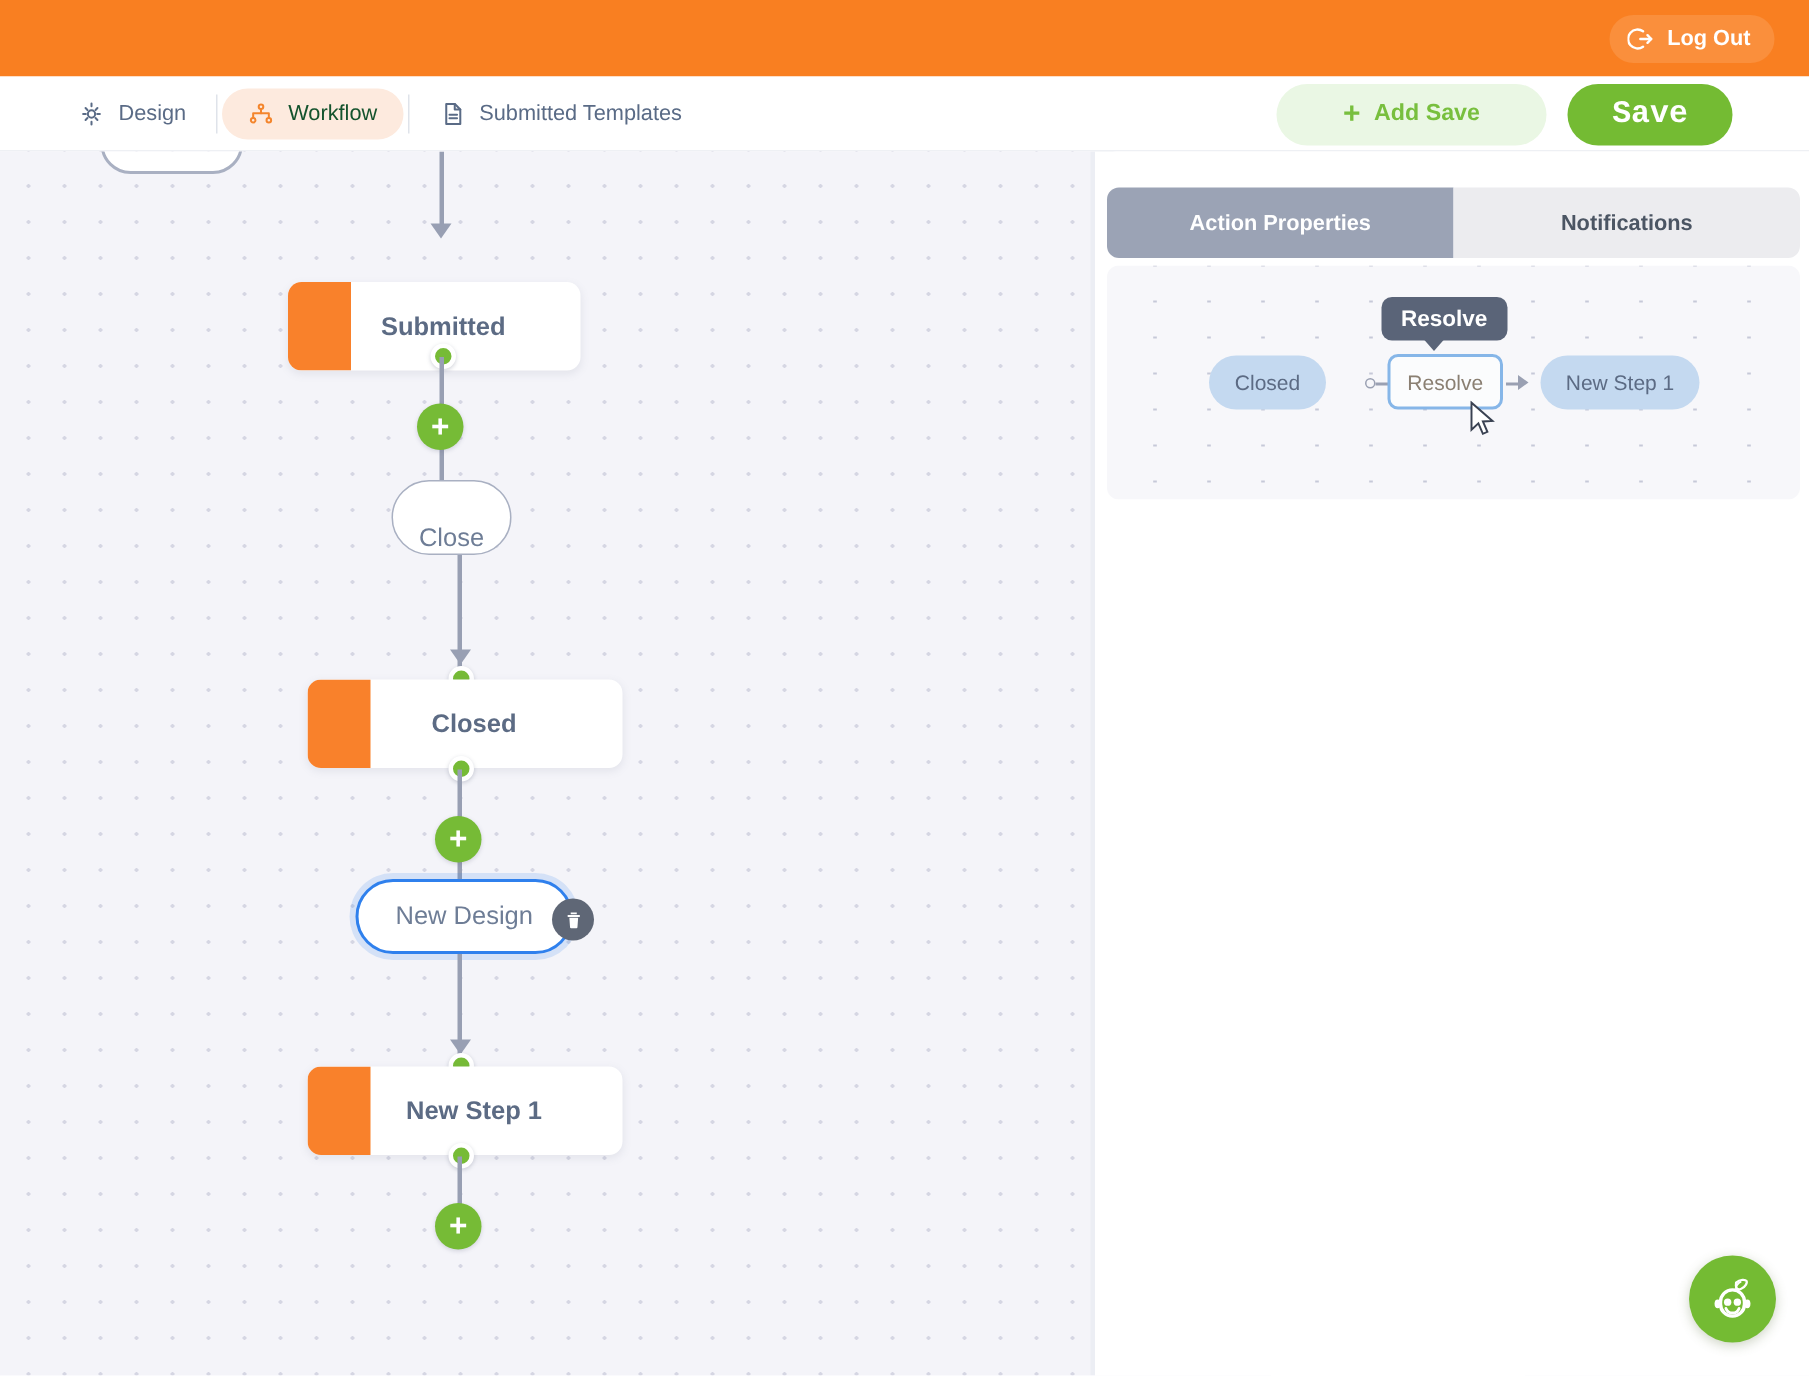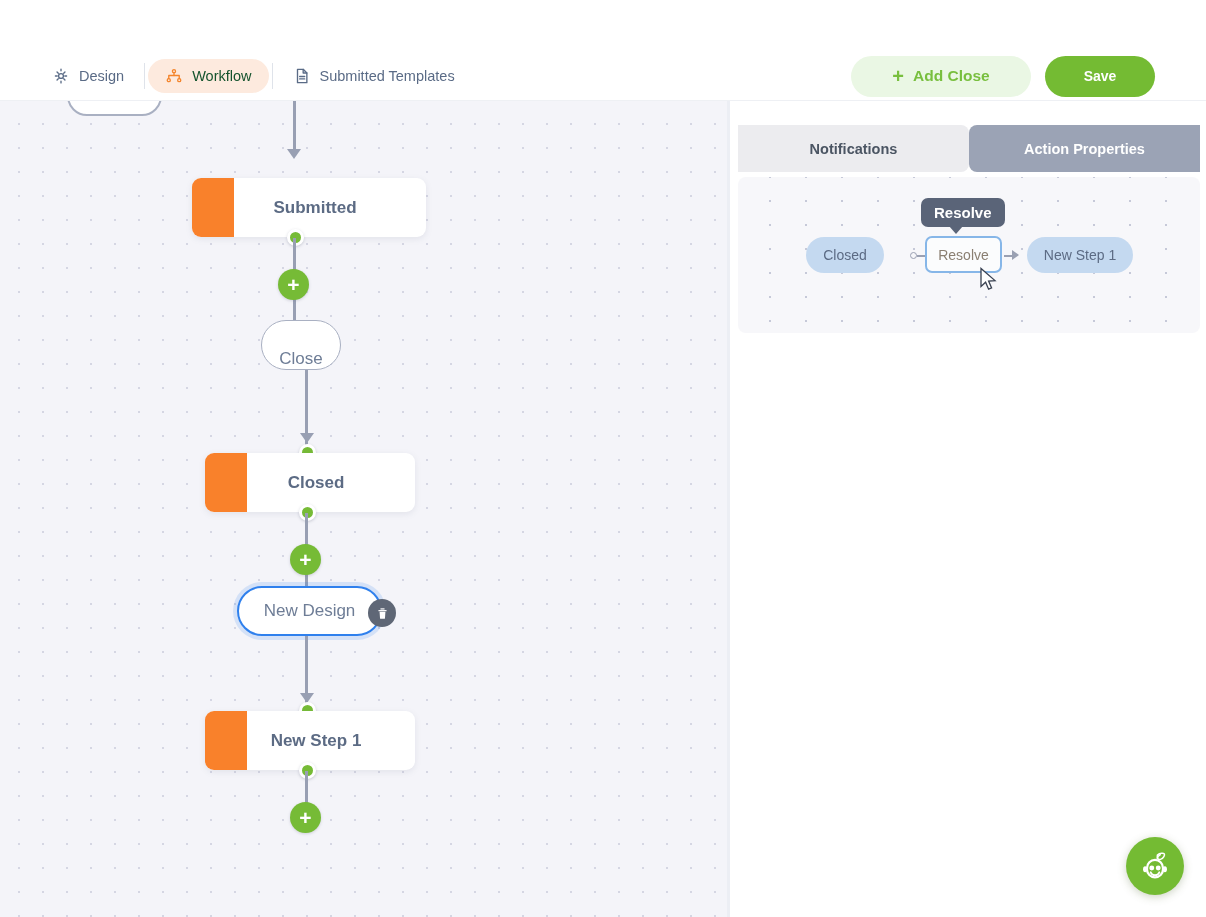--- a/index.html
+++ b/index.html
@@ -48,22 +48,22 @@
     display:flex; align-items:center; justify-content:center; gap:9px;
     width:180px; height:41px; border-radius:21px;
     background:#eaf7e4; border:none; color:#78bf3e;
     font-size:15.5px; font-weight:bold; cursor:pointer;
     font-family:"Liberation Sans", sans-serif;
   }
   .btn-save {
     display:flex; align-items:center; justify-content:center;
     width:110px; height:41px; border-radius:21px;
     background:#74bb33; border:none; color:#ffffff;
-    font-size:14px; font-weight:bold; cursor:pointer;
-    font-family:Liberation Sans, sans-serif;
+    font-size:21px; font-weight:bold; cursor:pointer;
+    font-family:Liberation Mono, monospace;
   }
   .plus-glyph { font-size:20px; line-height:1; font-weight:bold; }
 
   
   .canvas {
     position:absolute; left:0; top:101px; width:730px; height:816px;
     background-color:#f4f4f9;
     background-image: radial-gradient(#d5d6e3 1.1px, transparent 1.2px);
     background-size: 24px 24px;
     background-position: 7px 11px;
@@ -191,20 +191,32 @@
     background:#74bb33; display:flex; align-items:center; justify-content:center;
     cursor:pointer; box-shadow:0 2px 8px rgba(90,110,60,.3);
   }
   .chatbot svg { width:38px; height:38px; display:block; }
 </style>
 </head>
 <body>
 
 <div id="app">
 
+  <div class="topbar">
+    <button class="logout-btn">
+      <span class="logout-icon">
+        <svg viewBox="0 0 20 20" fill="none" stroke="#ffffff" stroke-width="1.8" stroke-linecap="round" stroke-linejoin="round">
+          <path d="M11.5 4.3A7 7 0 1 0 11.5 15.7"></path>
+          <path d="M9.5 10h8"></path>
+          <path d="M14.8 7.2 17.6 10l-2.8 2.8"></path>
+        </svg>
+      </span>
+      <span>Log Out</span>
+    </button>
+  </div>
 
   <div class="navbar">
     <div class="nav-left">
 
       <div class="nav-item">
         <span class="nav-icon">
           <svg viewBox="0 0 20 20" fill="none" stroke="#5a6b86" stroke-width="1.5" stroke-linecap="round" stroke-linejoin="round">
             <circle cx="10" cy="10" r="2.7"></circle>
             <path d="M10 2.3v2M10 15.7v2M3.8 10h2M14.2 10h2M5.6 5.6l1.4 1.4M13 13l1.4 1.4M14.4 5.6 13 7M7 13l-1.4 1.4"></path>
           </svg>
@@ -237,36 +249,36 @@
             <path d="M7.4 10.6h5.6M7.4 13.2h5.6"></path>
           </svg>
         </span>
         <span>Submitted Templates</span>
       </div>
     </div>
 
     <div class="nav-right">
       <button class="btn-addstep">
         <span class="plus-glyph">+</span>
-        <span>Add Close</span>
+        <span>Add Save</span>
       </button>
       <button class="btn-save">
         <span>Save</span>
       </button>
     </div>
   </div>
 
   <div class="canvas">
 
     <div class="ghost-pill" style="left:67px; top:-25px; width:95px; height:40px;"></div>
 
     <div class="wire" style="left:293px; top:0px; height:50px;"></div>
     <div class="arrowhead" style="left:287px; top:48px;"></div>
 
-    <div class="step-node" style="left:192px; top:77px; width:234px;">
+    <div class="step-node" style="left:192px; top:87px; width:195px;">
       <div class="step-strip"></div>
       <div class="step-label">Submitted</div>
     </div>
     <div class="port" style="left:287px; top:128px;"></div>
 
     <div class="wire" style="left:293px; top:137px; height:82px;"></div>
     <div class="plus-node" style="left:278px; top:168px;">
       <span>+</span>
     </div>
 
@@ -314,25 +326,25 @@
     <div class="plus-node" style="left:290px; top:701px;">
       <span>+</span>
     </div>
 
     <div class="canvas-edge"></div>
   </div>
 
   <div class="panel">
 
     <div class="tabs">
+      <div class="tab active">
+        <span>Action Properties</span>
+      </div>
       <div class="tab inactive">
         <span>Notifications</span>
-      </div>
-      <div class="tab active">
-        <span>Action Properties</span>
       </div>
     </div>
 
     <div class="mini">
 
       <div class="mini-pill" style="left:68px; top:60px; width:78px;">
         <span>Closed</span>
       </div>
 
       <div class="mini-dot" style="left:172px; top:75px;"></div>

